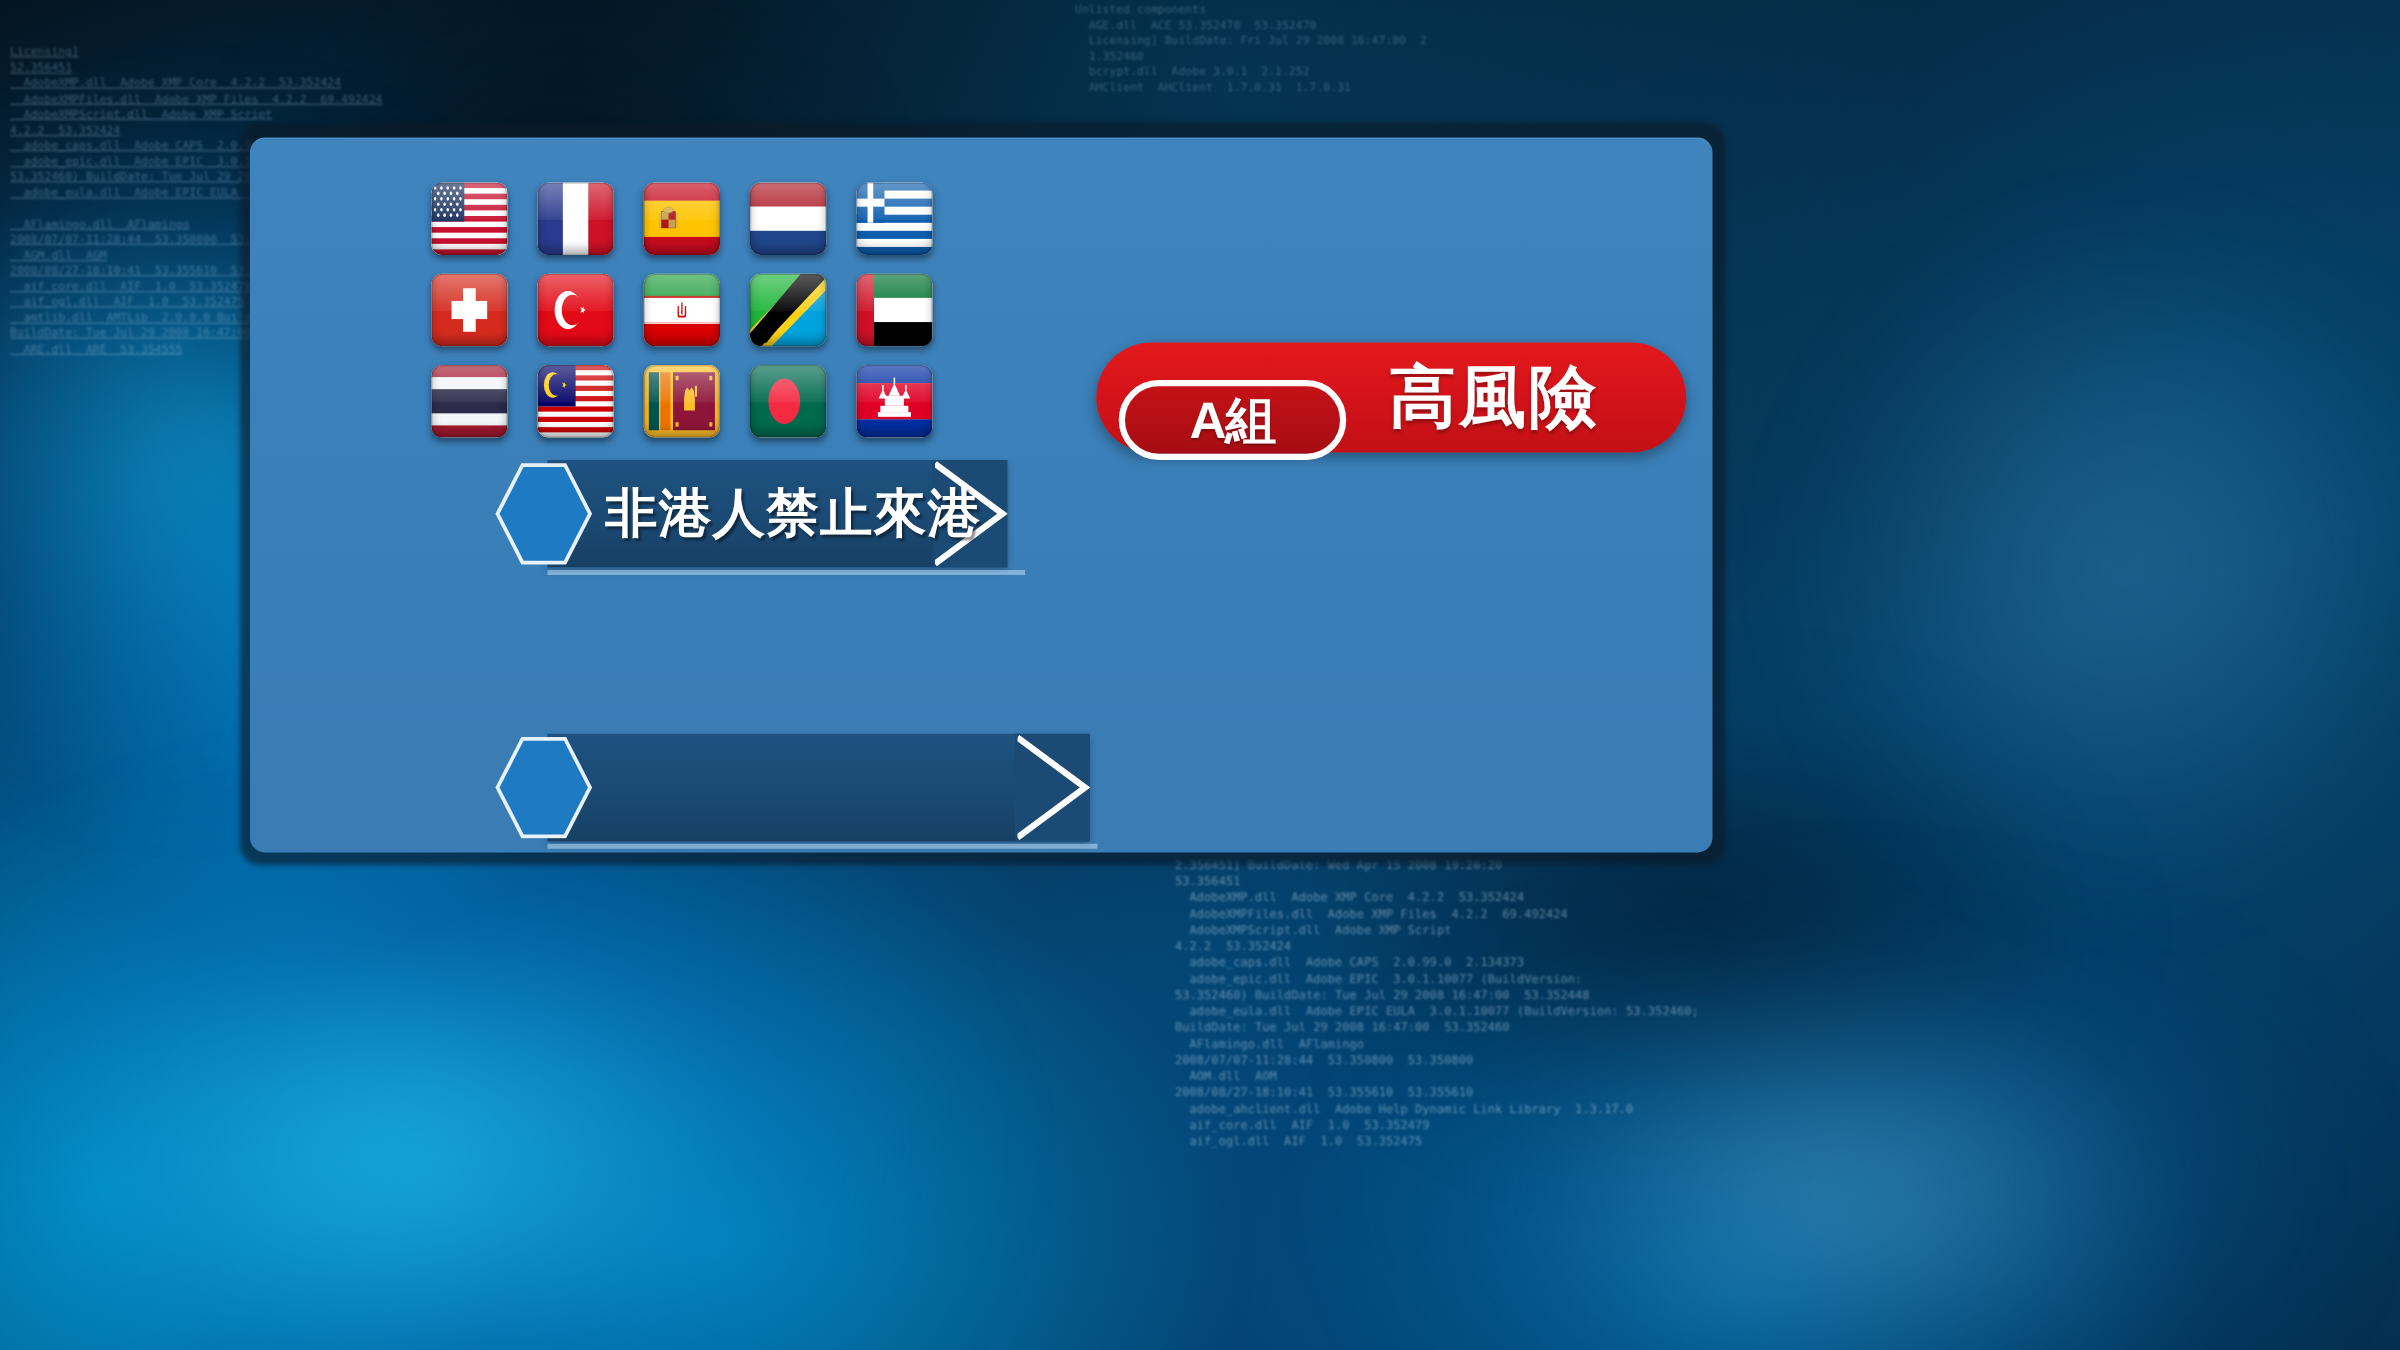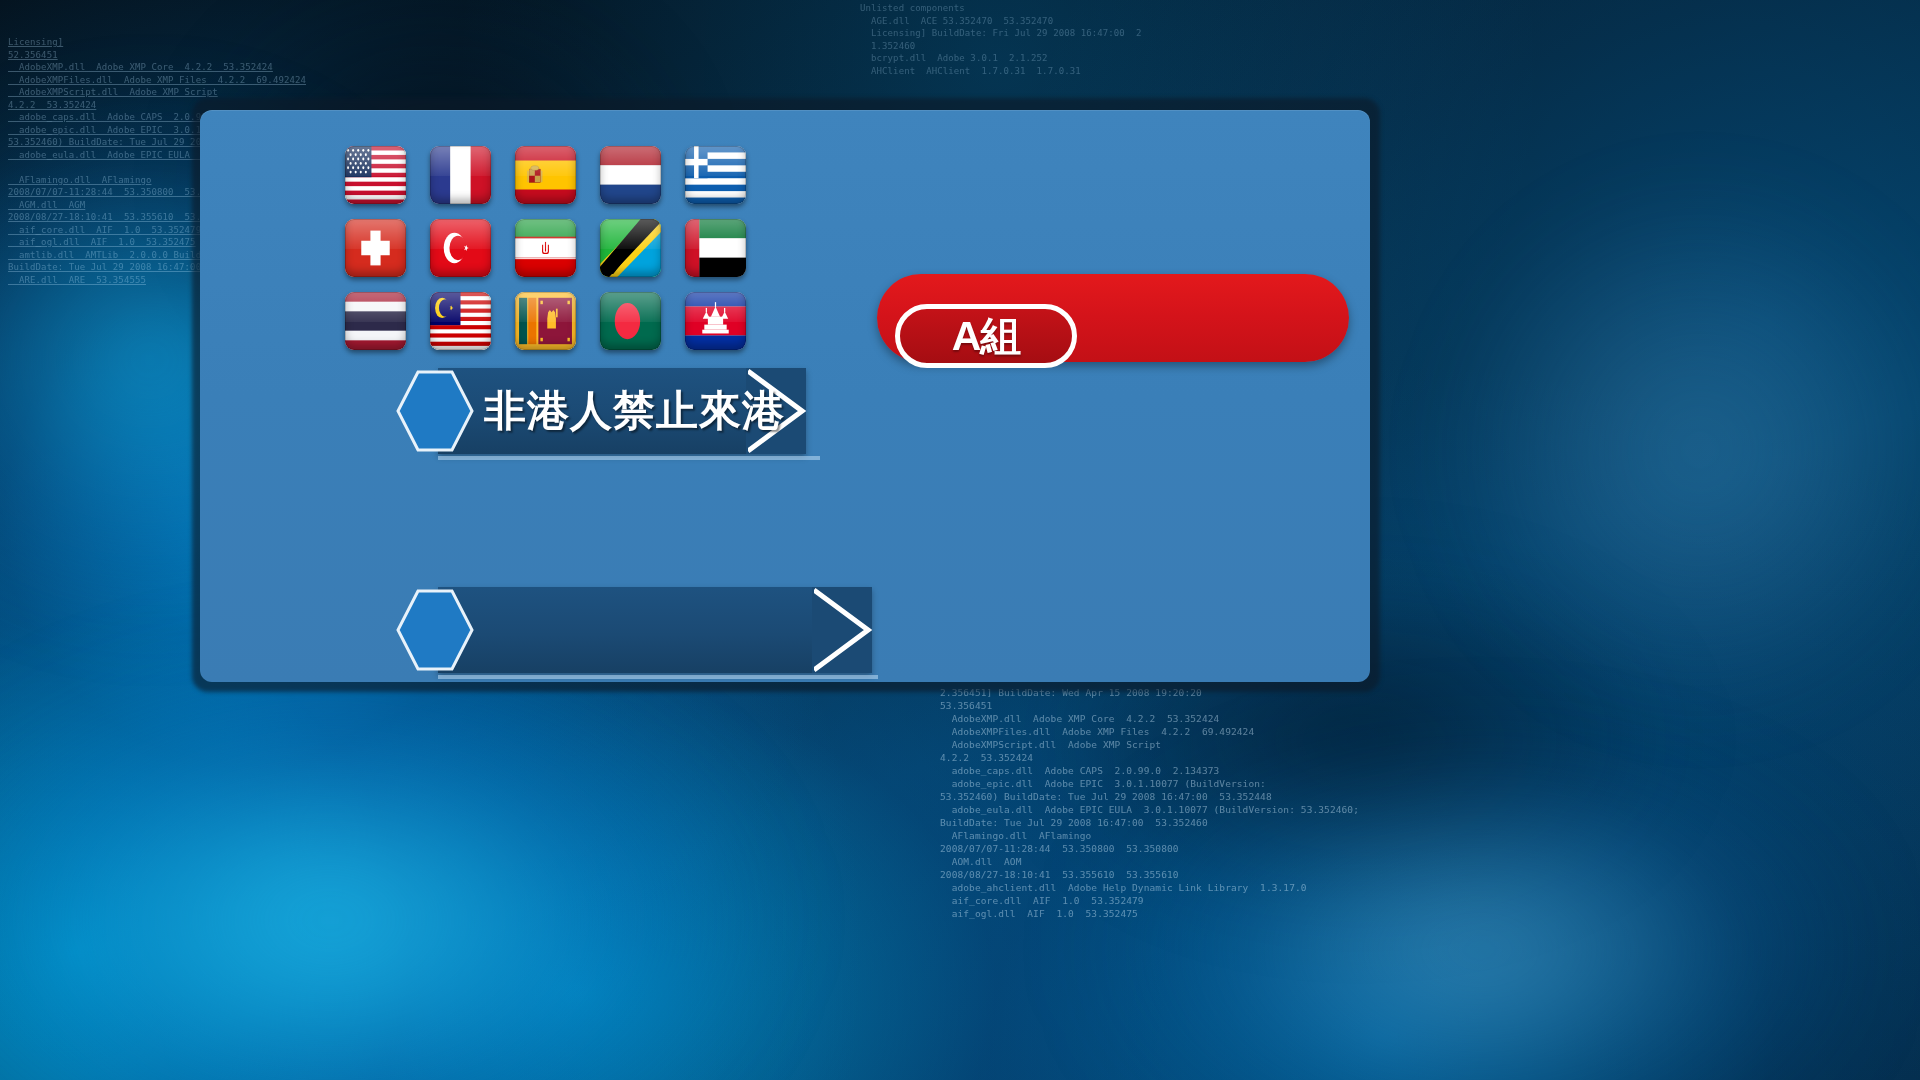--- a/index.html
+++ b/index.html
@@ -535,20 +535,21 @@
           </g>
         </svg>
       </div>
 
     </div>
 
     <div class="risk-banner">
       <div class="risk-pill">
         <span class="risk-pill-label">A組</span>
       </div>
+      <span class="risk-text">高風險</span>
     </div>
 
     <div class="rule-row" id="rule-0">
       <div class="rule-body">
         <div class="rule-arrow">
           <svg width="60" height="86" viewBox="0 0 60 86">
             <polygon points="0,0 60,0 60,86 0,86" fill="#1b4a74"></polygon>
             <polyline points="2,3 56,43 2,83" fill="none" stroke="#ffffff" stroke-width="5"></polyline>
             <polygon points="0,0 2,0 2,86 0,86" fill="#1b4a74"></polygon>
           </svg>

